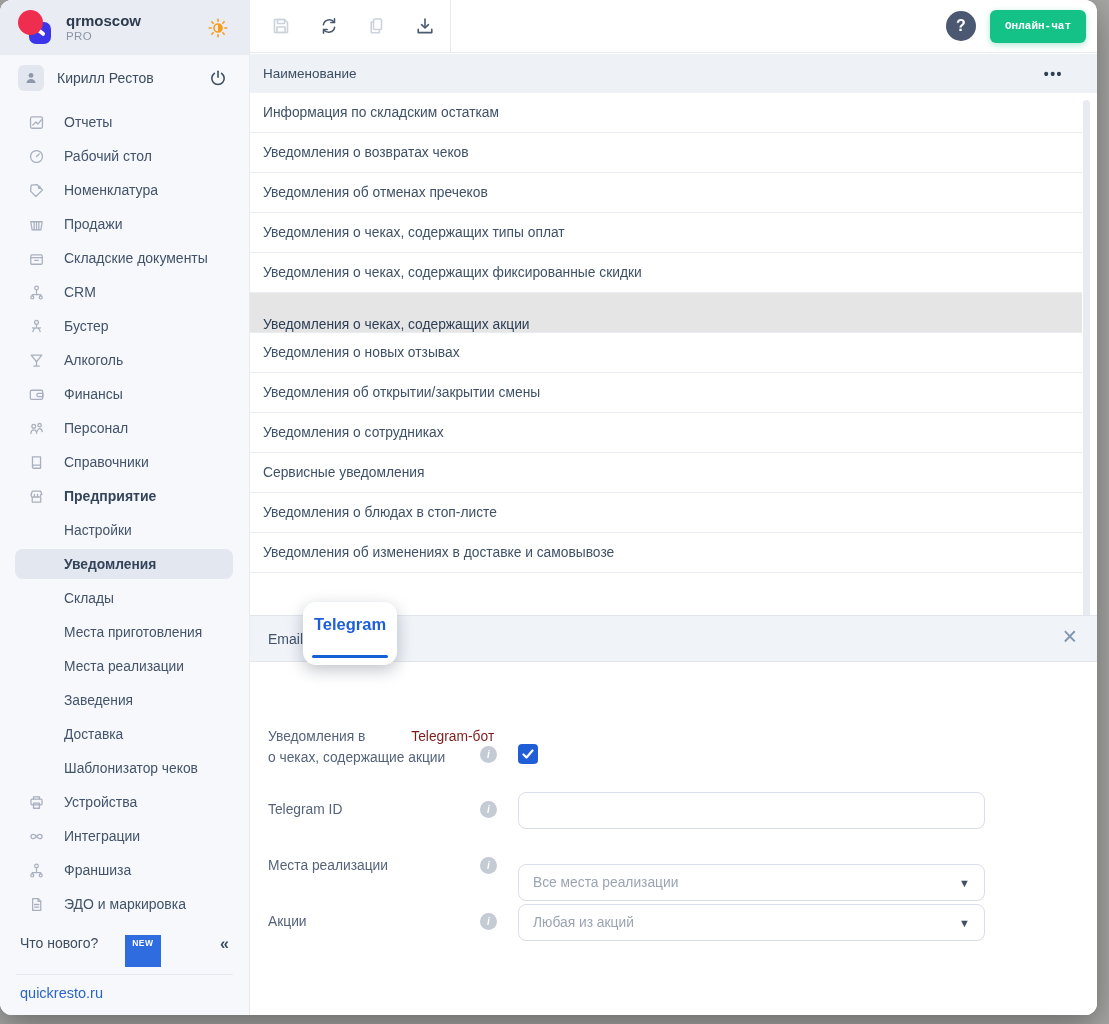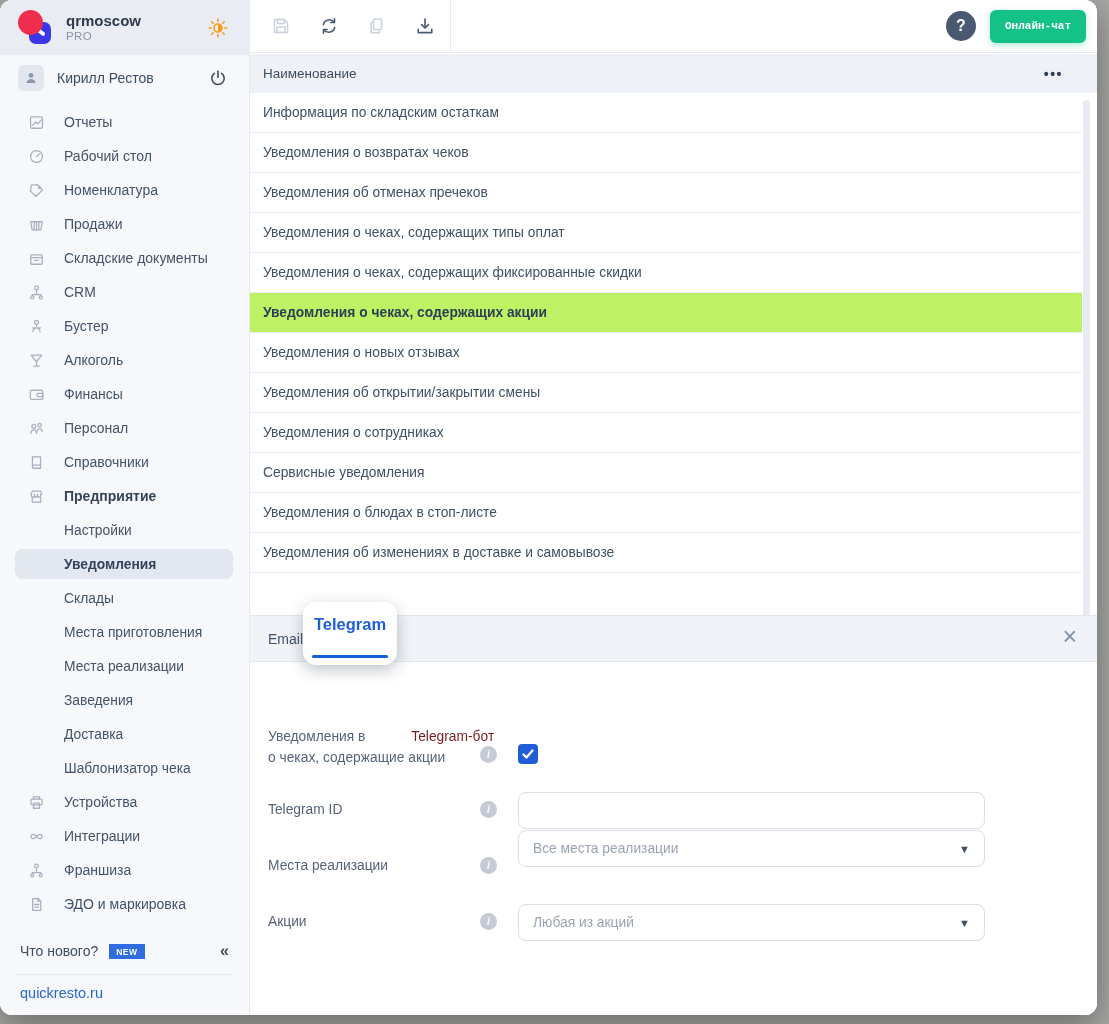--- a/index.html
+++ b/index.html
@@ -40,21 +40,21 @@
   .nav-item .lbl { margin-left:19px; }
   .nav-item.bold .lbl { font-weight:bold; color:#33445a; }
   .sub-item { height:34px; display:flex; align-items:center; padding-left:64px; font-size:13.8px; color:#42536a; cursor:pointer; position:relative; }
   .sub-item.active { font-weight:bold; color:#33445a; }
   .sub-item.active::before {
     content:""; position:absolute; left:15px; right:16px; top:2px; bottom:2px;
     background:#e3e7ef; border-radius:8px; z-index:0;
   }
   .sub-item span { position:relative; z-index:1; }
   .side-bottom { flex:0 0 auto; padding-bottom:4px; }
-  .whats-new { height:32px; display:flex; align-items:center; padding:0 20px; cursor:pointer; }
+  .whats-new { height:32px; display:flex; padding:0 20px; cursor:pointer;gap:16px; }
   .wn-label { font-size:14px; color:#3c4d61; }
   .wn-badge { margin-left:11px; background:#2e6ce0; color:#fff; font-size:8.5px; font-weight:bold; letter-spacing:.5px; padding:3px 7px 2px; border-radius:0; }
   .collapse { margin-left:auto; font-size:16px; font-weight:bold; color:#3c4d61; cursor:pointer; }
   .side-divider { height:1px; background:#e5e8ee; margin:7px 16px 0 16px; }
   .site-link { height:36px; display:flex; align-items:center; padding-left:20px; font-size:14.5px; color:#2a65cc; cursor:pointer; }
   
   .main { position:absolute; left:250px; right:0; top:0; bottom:0; background:#fff; }
   .toolbar { position:absolute; left:0; right:0; top:0; height:53px; border-bottom:1px solid #e7eaf0; display:flex; align-items:center; }
   .tool-group { display:flex; align-items:center; gap:14px; padding-left:14px; }
   .tool-btn { width:34px; height:34px; display:flex; align-items:center; justify-content:center; cursor:pointer; }
@@ -63,21 +63,21 @@
   .t-dark { color:#4a5a72; } .t-light { color:#ccd3dd; }
   .toolbar-divider { width:1px; height:53px; background:#e7eaf0; margin-left:8px; }
   .toolbar-right { margin-left:auto; display:flex; align-items:center; gap:14px; padding-right:11px; }
   .help-btn { width:30px; height:30px; border-radius:50%; background:#4b5871; color:#fff; font-size:16px; font-weight:bold; display:flex; align-items:center; justify-content:center; cursor:pointer; }
   .chat-btn { min-width:96px; height:33px; background:#14c287; border:none; border-radius:6px; color:#fff; font-size:11px; font-weight:bold; font-family:Liberation Mono, monospace; padding:0 14px; cursor:pointer; box-shadow:0 2px 6px rgba(20,194,135,.35); }
   .grid-header { position:absolute; left:0; right:0; top:54px; height:39px; background:#eef1f6; display:flex; align-items:center; }
   .grid-header-label { padding-left:13px; font-size:13.5px; color:#3c4d61; }
   .grid-menu { margin-left:auto; margin-right:34px; font-size:14px; font-weight:bold; letter-spacing:1.5px; color:#2d3e55; cursor:pointer; }
   .rows { position:absolute; left:0; right:15px; top:93px; }
   .row { height:40px; display:flex; align-items:center; padding-left:13px; font-size:13.8px; color:#3f5166; border-bottom:1px solid #e9ecf2; cursor:pointer; background:#fff; }
-  .row.selected { background:#bef264; font-weight:bold; color:#2d3e55; }
+  .row.selected { background:#e5e5e5; font-weight:normal; color:#2d3e55;align-items:flex-end; }
   .vscroll { position:absolute; right:7px; top:100px; width:7px; height:745px; background:#e8ebef; border-radius:4px; cursor:pointer; }
   
   .panel { position:absolute; left:0; right:0; top:615px; bottom:0; background:#fff; z-index:5; }
   .tabbar { position:relative; height:47px; background:#f0f3f8; border-top:1px solid #e2e5ec; border-bottom:1px solid #e2e5ec; display:flex; align-items:center; }
   .tab-email { margin-left:18px; font-size:14px; color:#41526a; cursor:pointer; }
   .close-btn { position:absolute; right:20px; top:8px; font-size:25px; line-height:1; color:#7e95ae; cursor:pointer; }
   .tab-popup {
     position:absolute; left:53px; top:-14px; width:94px; height:63px;
     background:#fff; border-radius:13px; box-shadow:0 5px 16px rgba(25,39,60,.28);
     z-index:6; text-align:center; cursor:pointer;
@@ -264,21 +264,21 @@
         <div class="sub-item">
           <span>Места реализации</span>
         </div>
         <div class="sub-item">
           <span>Заведения</span>
         </div>
         <div class="sub-item">
           <span>Доставка</span>
         </div>
         <div class="sub-item">
-          <span>Шаблонизатор чека</span>
+          <span>Шаблонизатор чеков</span>
         </div>
         <div class="nav-item">
           <span class="ic">
             <svg viewBox="0 0 16 16" fill="none" stroke="currentColor" stroke-width="1.2" stroke-linecap="round" stroke-linejoin="round">
               <path d="M5.2 4.8V2.6h5.6v2.2"></path>
               <rect x="2.8" y="4.8" width="10.4" height="5.4" rx="1"></rect>
               <path d="M5.2 8.6h5.6v4.8H5.2z"></path>
             </svg>
           </span>
           <span class="lbl">Устройства</span>
@@ -438,21 +438,21 @@
               <path d="M1.5 6.5l3 3 6-7"></path>
             </svg>
         </div>
 
         <div class="f-label" style="top:140px;">Telegram ID</div>
         <div class="info-dot" style="top:139px;">i</div>
         <input class="text-input" style="top: 130px;" placeholder="">
 
         <div class="f-label" style="top:196px;">Места реализации</div>
         <div class="info-dot" style="top:195px;">i</div>
-        <div class="select-box" style="top:168px;justify-content:center;">
+        <div class="select-box" style="top:202px;justify-content:center;">
           <span class="select-placeholder">Все места реализации</span>
           <span class="select-caret">▼</span>
         </div>
 
         <div class="f-label" style="top:252px;">Акции</div>
         <div class="info-dot" style="top:251px;">i</div>
         <div class="select-box" style="top:242px;">
           <span class="select-placeholder">Любая из акций</span>
           <span class="select-caret">▼</span>
         </div>

